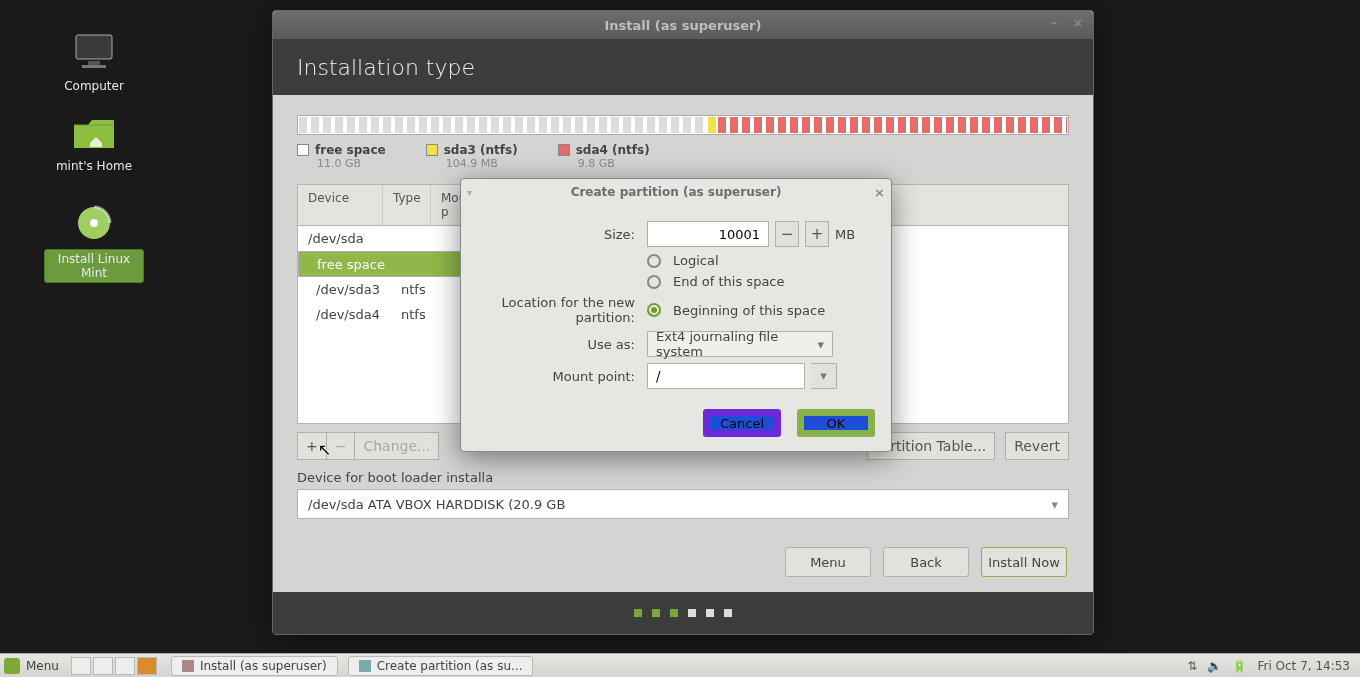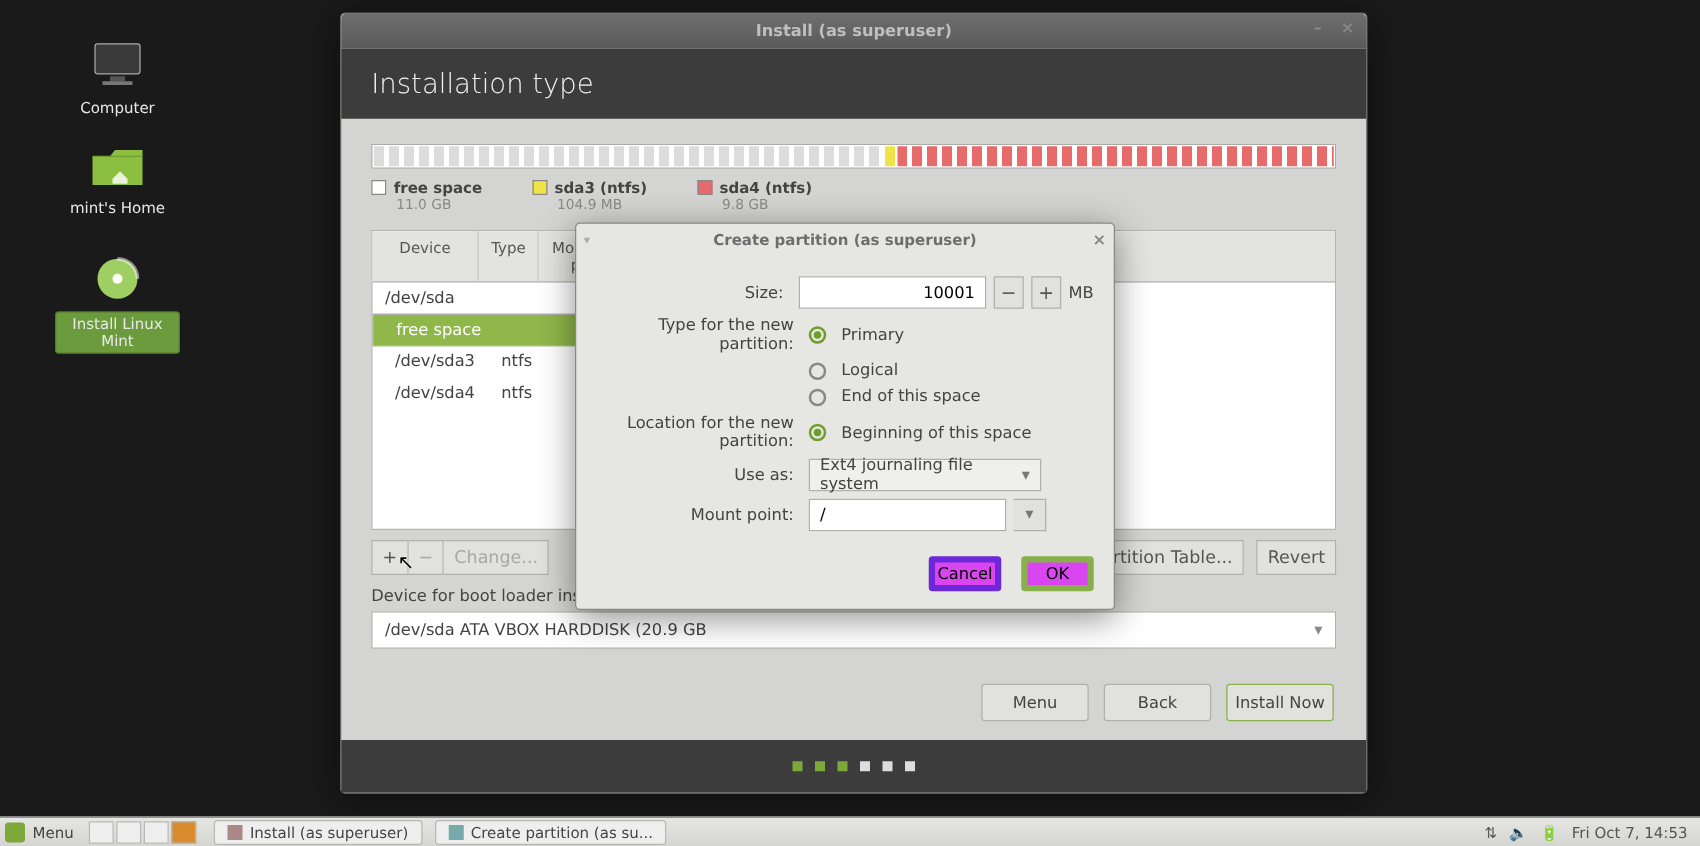--- a/index.html
+++ b/index.html
@@ -26,21 +26,21 @@
   .usage .seg { background:repeating-linear-gradient(90deg, var(--c), var(--c) 8px, rgba(255,255,255,.25) 8px, rgba(255,255,255,.25) 12px); }
   .legend { display:flex; gap:40px; margin-top:8px; font-size:12px; }
   .legend-item { display:flex; flex-direction:column; }
   .legend-row { display:flex; align-items:center; gap:6px; font-weight:bold; color:#444; }
   .sw { width:12px; height:12px; border:1px solid #888; }
   .sub { color:#8a8a86; font-size:11px; margin-left:20px; }
 
   
   .dev-table { margin-top:14px; border:1px solid #b5b5b0; background:#fff; height:240px; overflow:hidden; }
   .dev-head  { display:flex; background:#e3e3df; border-bottom:1px solid #b5b5b0; }
-  .dev-head div { padding:6px 10px; font-size:12px; color:#555; border-right:1px solid #ccc;text-align:center; }
+  .dev-head div { padding:6px 10px; font-size:12px; color:#555; border-right:1px solid #ccc; }
   .col-dev{width:85px;} .col-type{width:48px;} .col-mp{width:60px;}
   .dev-row { display:flex; padding:5px 10px; font-size:13px; color:#444; }
   .dev-row div:first-child{width:85px;} .dev-row div:nth-child(2){width:48px;}
   .dev-row.sel { background:#8fb749; color:#fff; padding-left:18px; }
   .dev-row.hdr { font-size:13px; padding-left:10px; }
 
   .btnrow { display:flex; align-items:center; gap:0; margin-top:8px; }
   .tool-btn { border:1px solid #b0b0ac; background:#e1e1dd; height:28px; min-width:26px; padding:0 8px; font-size:14px; color:#555; display:flex; align-items:center; justify-content:center; }
   .tool-btn.disabled { color:#a8a8a4; }
   .tool-btn + .tool-btn { border-left:none; }
@@ -60,31 +60,31 @@
 
   
   .dialog { position:absolute; top:178px; left:460px; width:432px; background:#e6e6e2; border:1px solid #888; border-radius:4px; box-shadow:0 6px 28px rgba(0,0,0,.45); z-index:50; }
   .dlg-title { height:26px; display:flex; align-items:center; justify-content:center; position:relative; font-size:12px; font-weight:bold; color:#6d6d6d; }
   .dlg-close { position:absolute; right:6px; color:#888; cursor:pointer; font-size:13px; }
   .dlg-grip  { position:absolute; left:6px; color:#aaa; font-size:10px; }
   .dlg-body { padding:10px 16px 4px; }
   .frow { display:flex; align-items:center; margin:6px 0; }
   .flabel { width:170px; text-align:right; padding-right:12px; font-size:13px; color:#444; }
   .fctrl { flex:1; display:flex; align-items:center; gap:6px; font-size:13px; color:#444; }
-  .spin { border:1px solid #b0b0ac; background:#fff; height:26px; width:150px; text-align:right; padding-right:8px; font-size:13px; }
+  .spin { border:1px solid #b0b0ac; background:#fff; height:26px; width:122px; text-align:right; padding-right:8px; font-size:13px; }
   .spin-btn { width:24px; height:26px; border:1px solid #b0b0ac; background:#e1e1dd; font-size:15px; color:#555; }
   .radio { width:14px; height:14px; border-radius:50%; border:2px solid #888; display:inline-block; margin-right:6px; position:relative; }
   .radio.on { border-color:#6e9e2e; }
   .radio.on:after { content:""; width:6px; height:6px; border-radius:50%; background:#6e9e2e; position:absolute; top:2px; left:2px; }
   .sel { border:1px solid #b0b0ac; background:#efefeb; height:26px; width:186px; display:flex; align-items:center; padding:0 8px; position:relative; }
   .sel:after { content:"▾"; position:absolute; right:8px; color:#777; }
   .inp { border:1px solid #b0b0ac; background:#fff; height:26px; width:158px; padding:0 8px; }
   .inp-drop { width:26px; height:26px; border:1px solid #b0b0ac; border-left:none; background:#e1e1dd; text-align:center; line-height:24px; color:#777; }
   .dlg-btns { display:flex; justify-content:flex-end; gap:16px; padding:10px 16px 14px; }
-  .dlg-btns button { width:58px; height:28px; border:5px solid #6d28d9; background:#d946ef; border-radius:3px; font-size:13px; }
+  .dlg-btns button { width:78px; height:28px; border:7px solid #6d28d9; background:#1d4ed8; border-radius:3px; font-size:13px; }
   .dlg-btns .primary { border-color:#88b04b; }
 
   
   .taskbar { position:absolute; left:0; right:0; bottom:0; height:24px; background:linear-gradient(#e6e6e2,#d4d4d0); border-top:1px solid #aaa; display:flex; align-items:center; font-size:12px; color:#444; z-index:100; }
   .taskbar .menu { display:flex; align-items:center; gap:6px; padding:0 8px 0 4px; }
   .taskbar .menu .mint { width:16px; height:16px; background:#7fa83a; border-radius:3px; }
   .taskbar .launchers { display:flex; gap:2px; margin:0 4px; }
   .taskbar .launchers div { width:20px; height:18px; border:1px solid #b8b8b4; background:#eee; }
   .taskbar .task { display:flex; align-items:center; gap:6px; margin-left:10px; padding:2px 10px; border:1px solid #b8b8b4; background:#eee; border-radius:3px; height:20px; }
   .taskbar .task .tico { width:12px; height:12px; background:#a88; }
@@ -233,27 +233,20 @@
     <div class="frow">
       <div class="flabel">Size:</div>
       <div class="fctrl">
         <input class="spin" value="10001" style="">
         <button class="spin-btn">−</button>
         <button class="spin-btn">+</button>
         <span>MB</span>
       </div>
     </div>
     <div class="frow">
-      <div class="flabel">Type for the new partition:</div>
-      <div class="fctrl">
-          <span class="radio on"></span>
-          <span>Primary</span>
-        </div>
-    </div>
-    <div class="frow">
       <div class="flabel"></div>
       <div class="fctrl">
           <span class="radio"></span>
           <span>Logical</span>
         </div>
     </div>
     <div class="frow">
       <div class="flabel"></div>
       <div class="fctrl">
           <span class="radio"></span>

